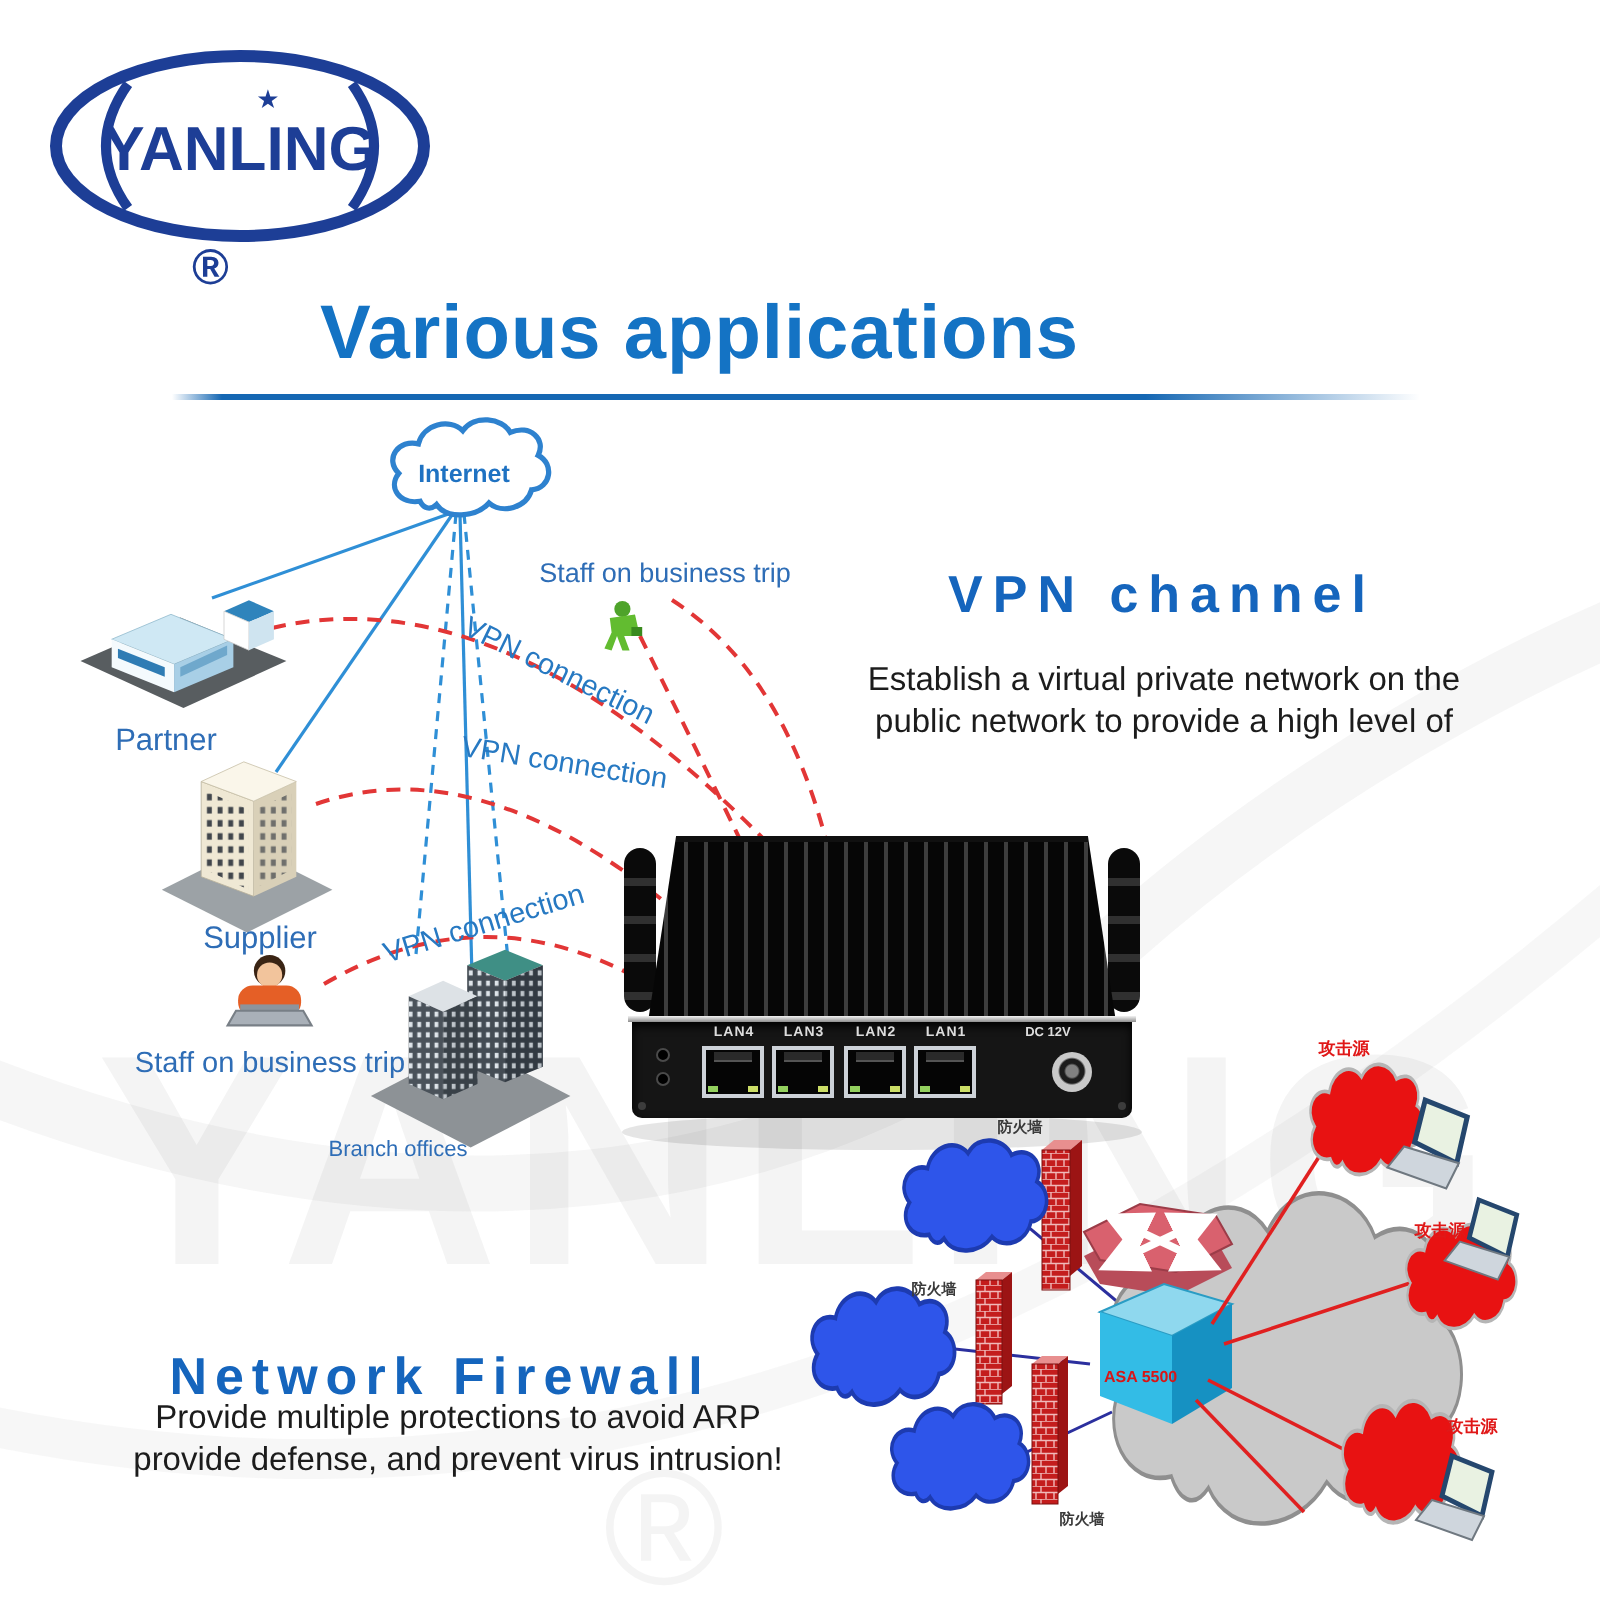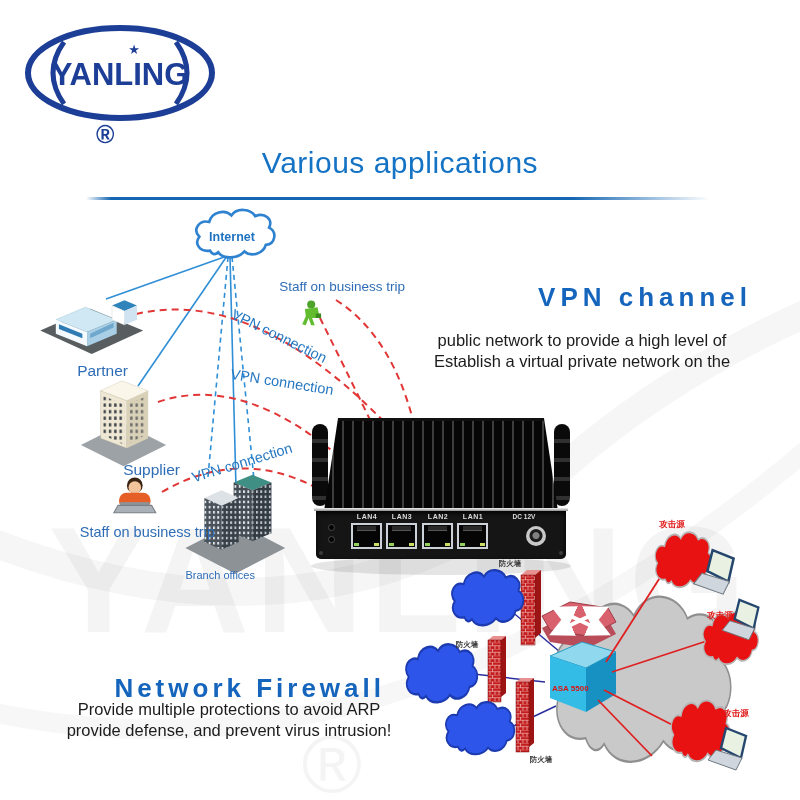--- a/index.html
+++ b/index.html
@@ -1,27 +1,27 @@
 <!DOCTYPE html>
 <html><head>
 <meta charset="utf-8">
 <style>
   html,body{margin:0;padding:0;background:#fff;}
   #stage{position:relative;width:800px;height:800px;overflow:hidden;background:#fff;
          font-family:"Liberation Sans",sans-serif;}
   #stage svg{position:absolute;left:0;top:0;}
   .abs{position:absolute;}
-  .title{left:160px;top:146px;width:480px;text-align:center;font-size:30px;font-weight:normal;
+  .title{left:160px;top:146px;width:480px;font-size:38px;font-weight:bold;
          color:#1473c4;letter-spacing:.5px;}
   .underline{left:86px;top:197px;width:624px;height:3px;
          background:linear-gradient(90deg,rgba(21,103,179,0) 0%,#1567b3 4%,#1567b3 78%,rgba(21,103,179,0) 100%);}
   .reg{left:96px;top:120px;font-size:25px;font-weight:bold;color:#1d3e96;}
-  .nodelbl{color:#2e6db6;font-size:15.5px;text-align:right;}
+  .nodelbl{color:#2e6db6;font-size:15.5px;text-align:center;}
   .vpnlbl{color:#2779c2;font-size:14.5px;white-space:nowrap;transform-origin:left top;}
-  .sechead{font-weight:bold;color:#1565bd;text-align:right;}
+  .sechead{font-weight:bold;color:#1565bd;text-align:center;}
   .vpnhead{left:410px;top:282px;width:342px;font-size:26px;letter-spacing:5px;}
   .nfhead{left:55px;top:637px;width:330px;font-size:26px;letter-spacing:4px;margin-top:36px;}
   .bodytxt{color:#1c1c1c;font-size:16.5px;line-height:21px;text-align:center;}
   .vpnbody{left:402px;top:330px;width:360px;}
   .nfbody{left:33px;top:699px;width:392px;}
   
   .device{left:312px;top:412px;width:258px;height:150px;}
   .device>div{position:absolute;}
   .heatsink{left:12px;top:6px;width:234px;height:90px;
     background:repeating-linear-gradient(90deg,#060606 0 8px,#3d3d3d 8px 10px);
@@ -239,22 +239,22 @@
   <div class="abs nodelbl" style="left:143px;top:569px;width:112px;font-size:11px;">Branch offices</div>
   <div class="abs nodelbl" style="left:260px;top:279px;width:145px;font-size:13.5px;">Staff on business trip</div>
   <div class="abs nodelbl" style="left:55px;top:524px;width:160px;font-size:14.5px;">Staff on business trip</div>
 
   <div class="abs vpnlbl" style="left:236px;top:306px;transform:rotate(26deg);">VPN connection</div>
   <div class="abs vpnlbl" style="left:232px;top:366px;transform:rotate(9deg);">VPN connection</div>
   <div class="abs vpnlbl" style="left:190px;top:470px;transform:rotate(-17deg);">VPN connection</div>
 
   <div class="abs sechead vpnhead">VPN channel</div>
   <div class="abs bodytxt vpnbody">
+    <div>Establish a virtual private network on the</div>
     <div>public network to provide a high level of</div>
-    <div>Establish a virtual private network on the</div>
   </div>
 
   <div class="abs sechead nfhead">Network Firewall</div>
   <div class="abs bodytxt nfbody">
     <div>Provide multiple protections to avoid ARP</div>
     <div>provide defense, and prevent virus intrusion!</div>
   </div>
 
   <div class="abs device">
     <div class="tab tabL"></div>

